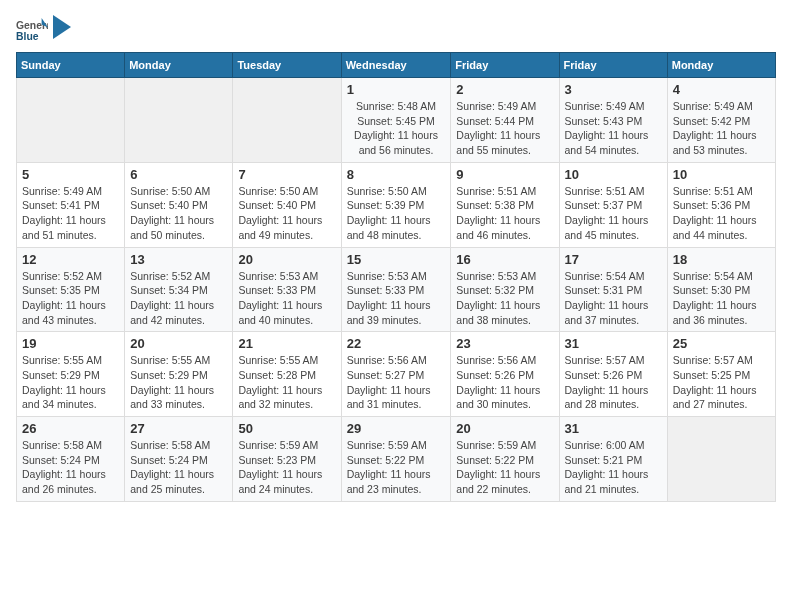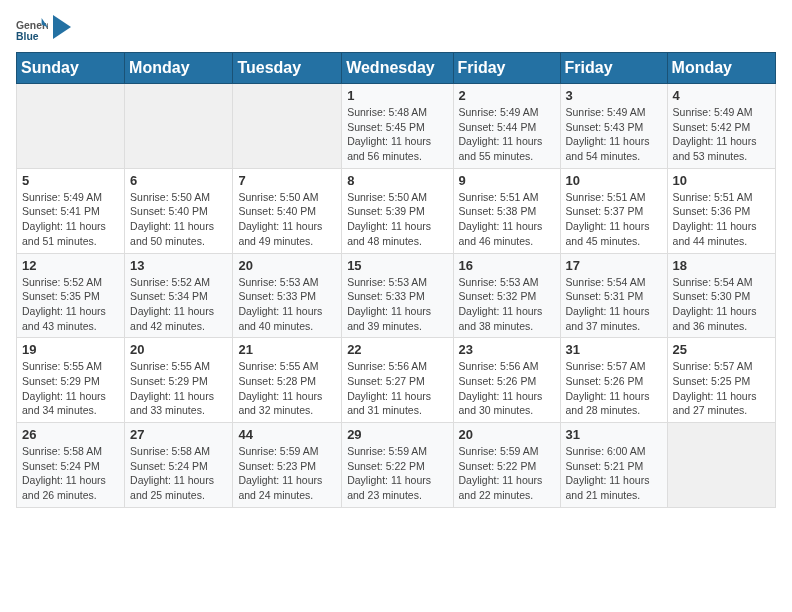--- a/index.html
+++ b/index.html
@@ -47,21 +47,21 @@
       margin-top: 8px;
       font-size: 11px;
     }
     .calendar thead tr {
       background-color: #2471a3;
       color: #fff;
     }
     .calendar thead th {
       padding: 6px 4px;
       text-align: left;
-      font-size: 16px;
+      font-size: 11px;
       font-weight: bold;
       border: 1px solid #1a5276;
     }
     .calendar tbody tr {
       border-bottom: 1px solid #ccc;
     }
     .calendar tbody td {
       vertical-align: top;
       padding: 4px 5px;
       border: 1px solid #ddd;
@@ -127,21 +127,21 @@
         <th>Monday</th>
       </tr>
   </thead>
   <tbody id="calendar-body">
       <tr>
         <td class="empty-cell"></td>
         <td class="empty-cell"></td>
         <td class="empty-cell"></td>
         <td>
           <span class="day-number">1</span>
-          <div class="day-info" style="white-space: pre-line;">Sunrise: 5:48 AM
+          <div class="day-info" style="white-space: pre-line; text-align: center;">Sunrise: 5:48 AM
 Sunset: 5:45 PM
 Daylight: 11 hours and 56 minutes.</div>
         </td>
         <td>
           <span class="day-number">2</span>
           <div class="day-info" style="white-space: pre-line;">Sunrise: 5:49 AM
 Sunset: 5:44 PM
 Daylight: 11 hours and 55 minutes.</div>
         </td>
         <td>
@@ -296,21 +296,21 @@
 Sunset: 5:24 PM
 Daylight: 11 hours and 26 minutes.</div>
         </td>
         <td>
           <span class="day-number">27</span>
           <div class="day-info" style="white-space: pre-line;">Sunrise: 5:58 AM
 Sunset: 5:24 PM
 Daylight: 11 hours and 25 minutes.</div>
         </td>
         <td>
-          <span class="day-number">44</span>
+          <span class="day-number">50</span>
           <div class="day-info" style="white-space: pre-line;">Sunrise: 5:59 AM
 Sunset: 5:23 PM
 Daylight: 11 hours and 24 minutes.</div>
         </td>
         <td>
           <span class="day-number">29</span>
           <div class="day-info" style="white-space: pre-line;">Sunrise: 5:59 AM
 Sunset: 5:22 PM
 Daylight: 11 hours and 23 minutes.</div>
         </td>

